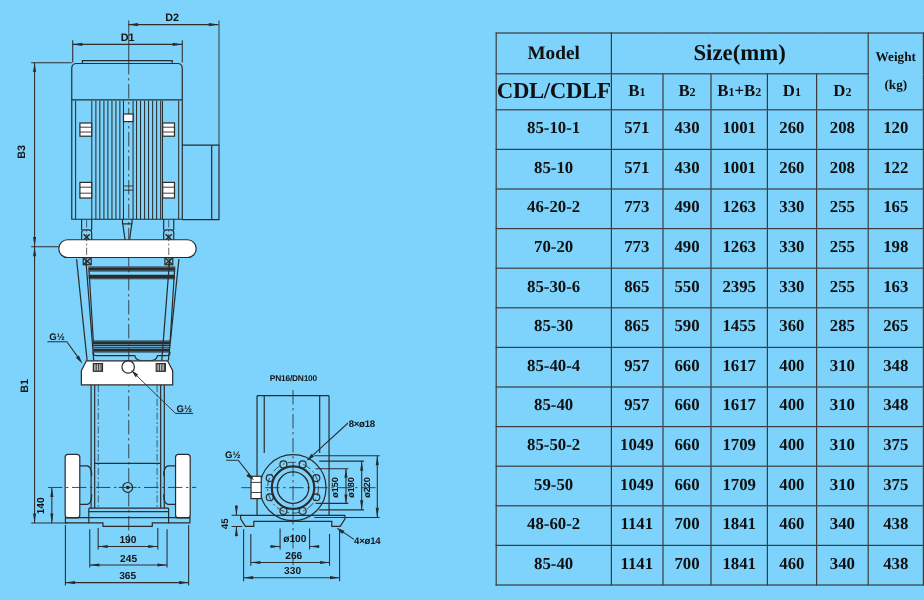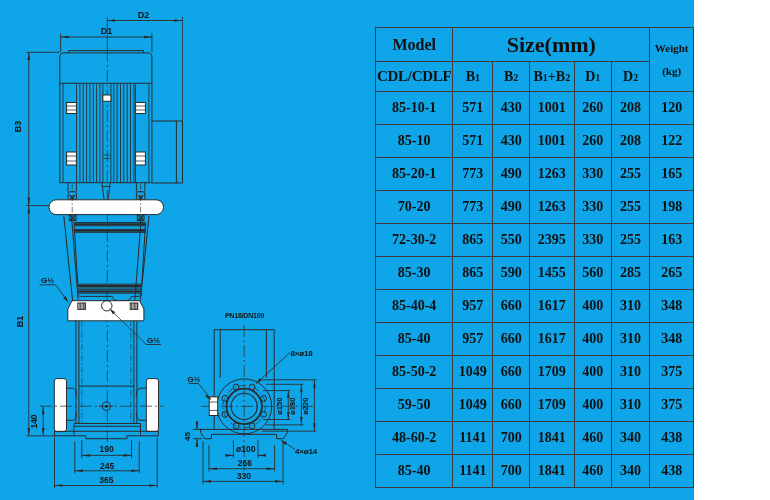--- a/index.html
+++ b/index.html
@@ -1,18 +1,18 @@
 <!DOCTYPE html>
 <html><head>
 <meta charset="utf-8">
 <style>
 html,body{margin:0;padding:0;background:#fff;}
-#page{position:relative;width:694px;height:500px;background:#0ea5e9;overflow:hidden;font-family:"Liberation Sans",sans-serif;}
+#page{position:relative;width:770px;height:500px;background:#7dd3fc;overflow:hidden;font-family:"Liberation Sans",sans-serif;}
 #tablewrap{position:absolute;left:375px;top:27px;}
-table{border-collapse:collapse;table-layout:fixed;font-family:"Liberation Serif",serif;font-weight:bold;color:#101010;}
+table{border-collapse:collapse;table-layout:fixed;font-family:"Liberation Serif",serif;font-weight:bold;color:#101010;margin-left:38px;}
 td,th{border:1px solid #3c3c3c;text-align:center;vertical-align:middle;padding:0;font-size:14px;}
 </style>
 </head>
 <body>
 <div id="page">
 <svg width="770" height="500" viewBox="0 0 770 500" style="position:absolute;left:0;top:0">
 <g stroke="#2b2b2b" stroke-width="1" fill="none">
 
 <path d="M107.3,50 V452" stroke-width="0.7" stroke-dasharray="12,3,2,3"></path>
 <path d="M107.3,17 V50" stroke-width="0.75"></path>
@@ -249,25 +249,25 @@
           <col style="width:49px">
           <col style="width:49px">
           <col style="width:50px">
           <col style="width:50px">
           <col style="width:52px">
           <col style="width:51px">
 </colgroup>
 <tbody>
           <tr style="height:34px">
 <td style="font-size:16px">Model</td>
-<td colspan="5" style="font-size:22px">Size(mm)</td>
+<td colspan="5" style="font-size:19px">Size(mm)</td>
 <td rowspan="2" style="font-size:11px;line-height:23px">Weight<br>(kg)</td>
 </tr>
 <tr style="height:30px">
-<td style="font-size:15px;letter-spacing:-0.3px">CDL/CDLF</td>
+<td style="font-size:19px;letter-spacing:-0.3px">CDL/CDLF</td>
 <td>B<span style="font-size:10px">1</span></td>
 <td>B<span style="font-size:10px">2</span></td>
 <td>B<span style="font-size:10px">1</span>+B<span style="font-size:10px">2</span></td>
 <td>D<span style="font-size:10px">1</span></td>
 <td>D<span style="font-size:10px">2</span></td>
 </tr>
 <tr style="height:33px">
             <td>85-10-1</td>
             <td>571</td>
             <td>430</td>
@@ -279,52 +279,52 @@
 <tr style="height:33px">
             <td>85-10</td>
             <td>571</td>
             <td>430</td>
             <td>1001</td>
             <td>260</td>
             <td>208</td>
             <td>122</td>
           </tr>
 <tr style="height:33px">
-            <td>85-20-1</td>
+            <td>46-20-2</td>
             <td>773</td>
             <td>490</td>
             <td>1263</td>
             <td>330</td>
             <td>255</td>
             <td>165</td>
           </tr>
 <tr style="height:33px">
             <td>70-20</td>
             <td>773</td>
             <td>490</td>
             <td>1263</td>
             <td>330</td>
             <td>255</td>
             <td>198</td>
           </tr>
 <tr style="height:33px">
-            <td>72-30-2</td>
+            <td>85-30-6</td>
             <td>865</td>
             <td>550</td>
             <td>2395</td>
             <td>330</td>
             <td>255</td>
             <td>163</td>
           </tr>
 <tr style="height:33px">
             <td>85-30</td>
             <td>865</td>
             <td>590</td>
             <td>1455</td>
-            <td>560</td>
+            <td>360</td>
             <td>285</td>
             <td>265</td>
           </tr>
 <tr style="height:33px">
             <td>85-40-4</td>
             <td>957</td>
             <td>660</td>
             <td>1617</td>
             <td>400</td>
             <td>310</td>

